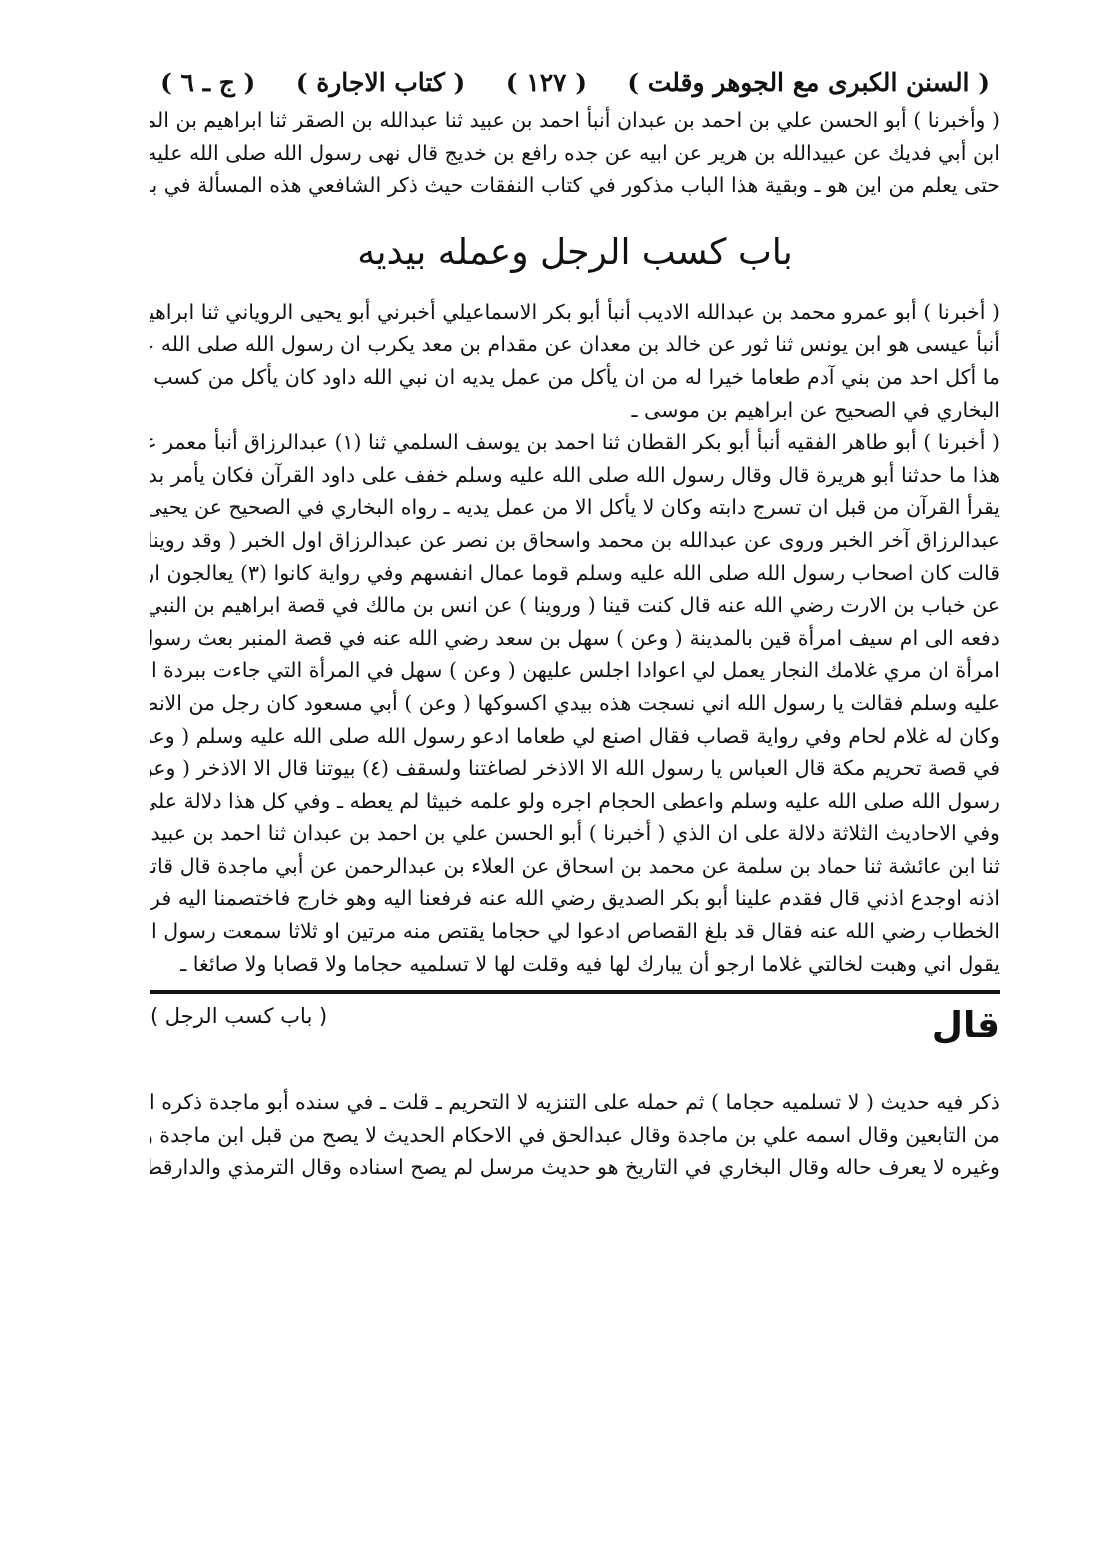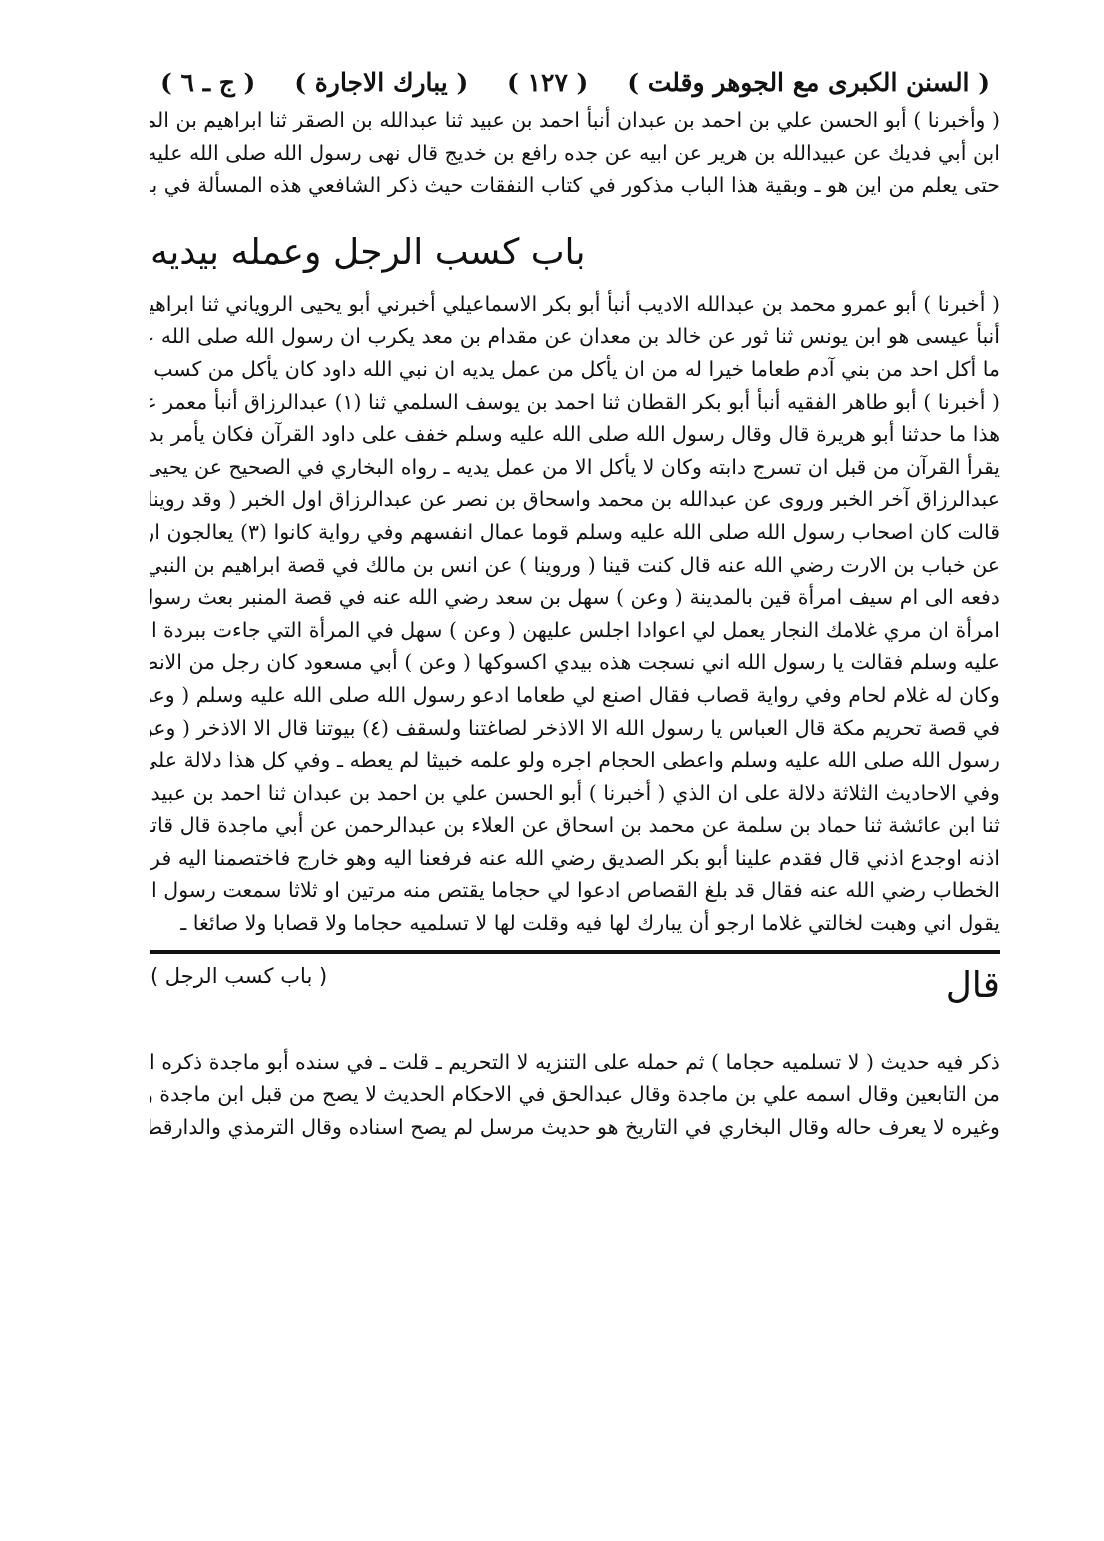--- a/index.html
+++ b/index.html
@@ -43,24 +43,24 @@
       white-space: nowrap;
       overflow: hidden;
       text-align: justify;
       text-align-last: justify;
       height: 32.6px;
     }
     .para .line.last {
       text-align-last: right;
     }
     .chapter-title {
-      text-align: left;
+      text-align: center;
       font-size: 36px;
       line-height: 56px;
-      margin: 22px 0 8px;
+      margin: 22px 0 16px;
       font-family: "DejaVu Sans", "Liberation Sans", sans-serif;
     }
     .rule {
       height: 0;
       border-top: 2px solid #111;
       margin: 0;
     }
     .footnotes {
       font-size: 17px;
       line-height: 40px;
@@ -72,20 +72,21 @@
       position: relative;
       height: 70px;
       margin-top: 4px;
     }
     .commentary-head .qala {
       position: absolute;
       right: 0;
       top: 6px;
       font-size: 36px;
       font-family: "DejaVu Sans", "Liberation Sans", sans-serif;
+      font-weight: bold;
     }
     .commentary-head .bab {
       position: absolute;
       left: 0;
       right: 0;
       top: 6px;
       text-align: left;
       font-size: 21px;
       font-family: "DejaVu Sans", "Liberation Sans", sans-serif;
     }
@@ -94,36 +95,37 @@
     }
   </style>
 </head>
 <body>
 
 <div class="page">
 
   <div class="header">
     <span>( السنن الكبرى مع الجوهر وقلت )</span>
     <span>( ١٢٧ )</span>
-    <span>( يبارك الاجارة )</span>
+    <span>( كتاب الاجارة )</span>
     <span>( ج ـ ٦ )</span>
   </div>
 
   <div class="para">
     <span class="line">( وأخبرنا ) أبو الحسن علي بن احمد بن عبدان أنبأ احمد بن عبيد ثنا عبدالله بن الصقر ثنا ابراهيم بن المنذر ثنا محمد بن اسمعيل</span>
     <span class="line">ابن أبي فديك عن عبيدالله بن هرير عن ابيه عن جده رافع بن خديج قال نهى رسول الله صلى الله عليه وسلم عن كسب الامة</span>
     <span class="line last">حتى يعلم من اين هو ـ وبقية هذا الباب مذكور في كتاب النفقات حيث ذكر الشافعي هذه المسألة في باب نفقة المماليك ـ</span>
   </div>
 
   <div class="chapter-title">باب كسب الرجل وعمله بيديه</div>
 
   <div class="para">
     <span class="line">( أخبرنا ) أبو عمرو محمد بن عبدالله الاديب أنبأ أبو بكر الاسماعيلي أخبرني أبو يحيى الروياني ثنا ابراهيم هو ابن موسى الفراء</span>
     <span class="line">أنبأ عيسى هو ابن يونس ثنا ثور عن خالد بن معدان عن مقدام بن معد يكرب ان رسول الله صلى الله عليه وسلم قال</span>
     <span class="line">ما أكل احد من بني آدم طعاما خيرا له من ان يأكل من عمل يديه ان نبي الله داود كان يأكل من كسب يديه ـ رواه</span>
+    <span class="line last">البخاري في الصحيح عن ابراهيم بن موسى ـ</span>
   </div>
 
   <div class="para">
     <span class="line">( أخبرنا ) أبو طاهر الفقيه أنبأ أبو بكر القطان ثنا احمد بن يوسف السلمي ثنا (١) عبدالرزاق أنبأ معمر عن همام بن منبه قال</span>
     <span class="line">هذا ما حدثنا أبو هريرة قال وقال رسول الله صلى الله عليه وسلم خفف على داود القرآن فكان يأمر بدوابه (٢) تسرج فكان</span>
     <span class="line">يقرأ القرآن من قبل ان تسرج دابته وكان لا يأكل الا من عمل يديه ـ رواه البخاري في الصحيح عن يحيى بن موسى عن</span>
     <span class="line">عبدالرزاق آخر الخبر وروى عن عبدالله بن محمد واسحاق بن نصر عن عبدالرزاق اول الخبر ( وقد روينا ) عن عائشة رضي الله عنها</span>
     <span class="line">قالت كان اصحاب رسول الله صلى الله عليه وسلم قوما عمال انفسهم وفي رواية كانوا (٣) يعالجون ارضيهم بايديهم ( وروينا )</span>
     <span class="line">عن خباب بن الارت رضي الله عنه قال كنت قينا ( وروينا ) عن انس بن مالك في قصة ابراهيم بن النبي صلى الله عليه وسلم انه</span>
     <span class="line">دفعه الى ام سيف امرأة قين بالمدينة ( وعن ) سهل بن سعد رضي الله عنه في قصة المنبر بعث رسول الله صلى الله عليه وسلم الى</span>

